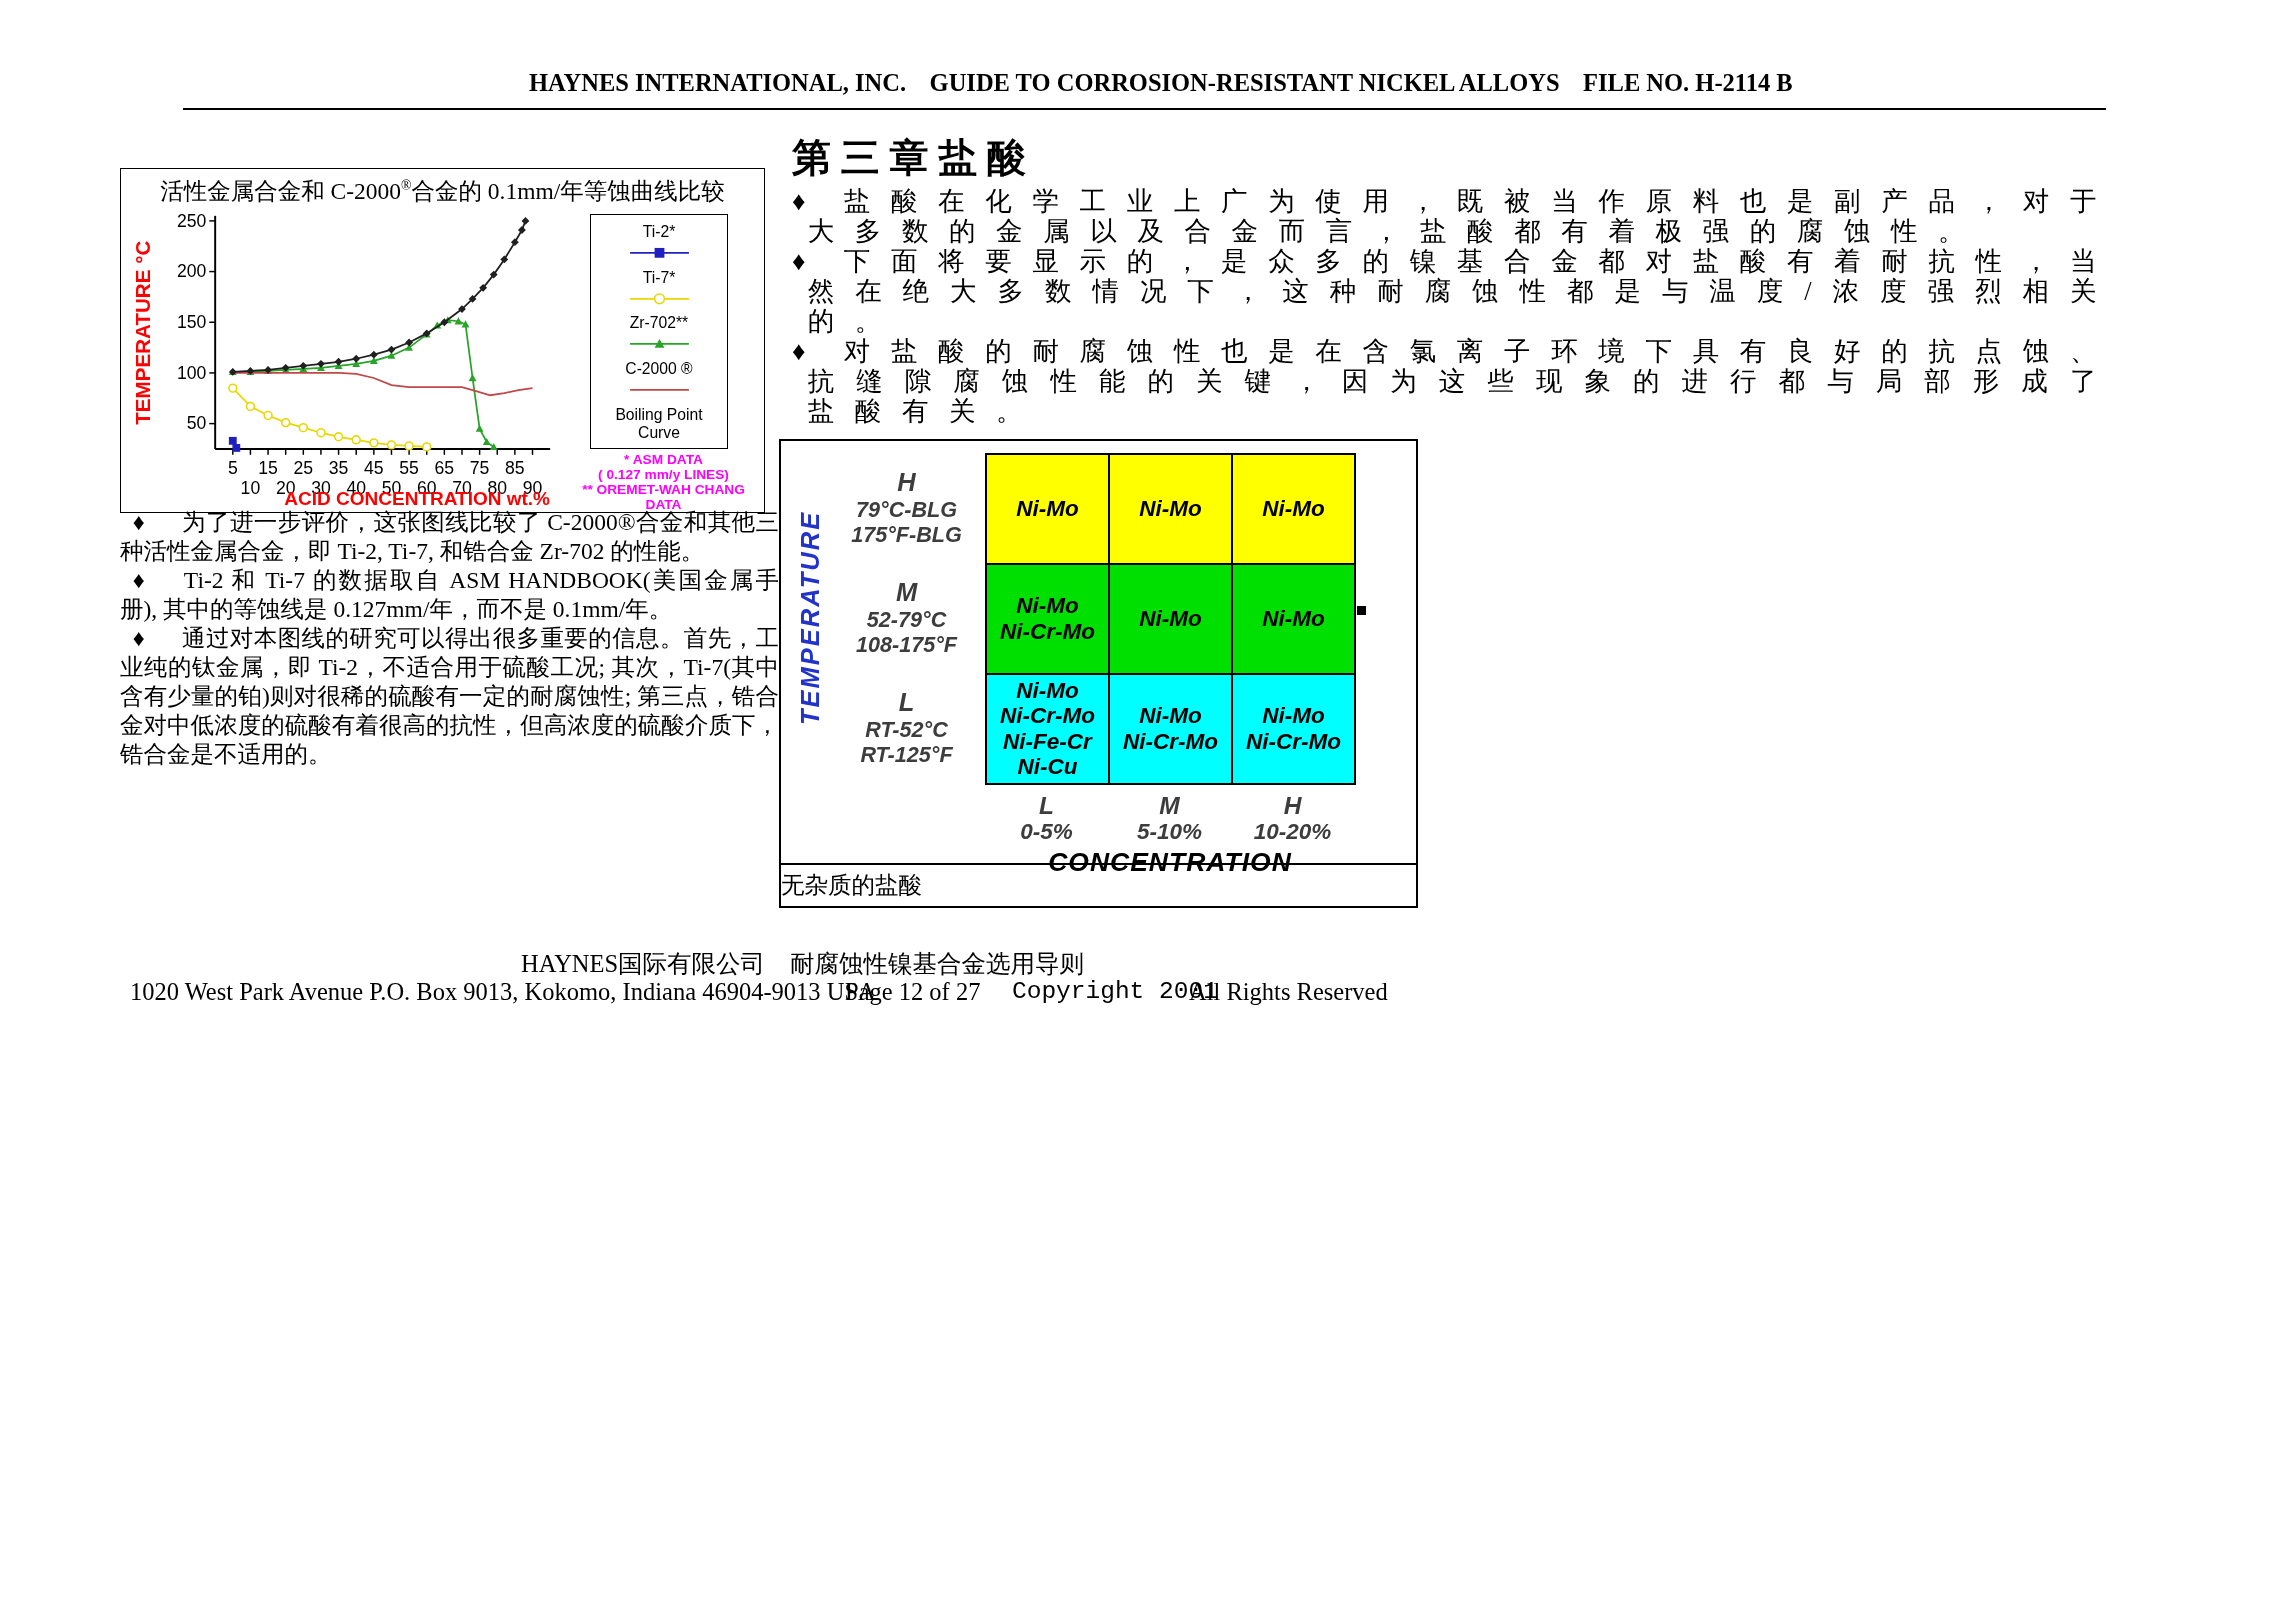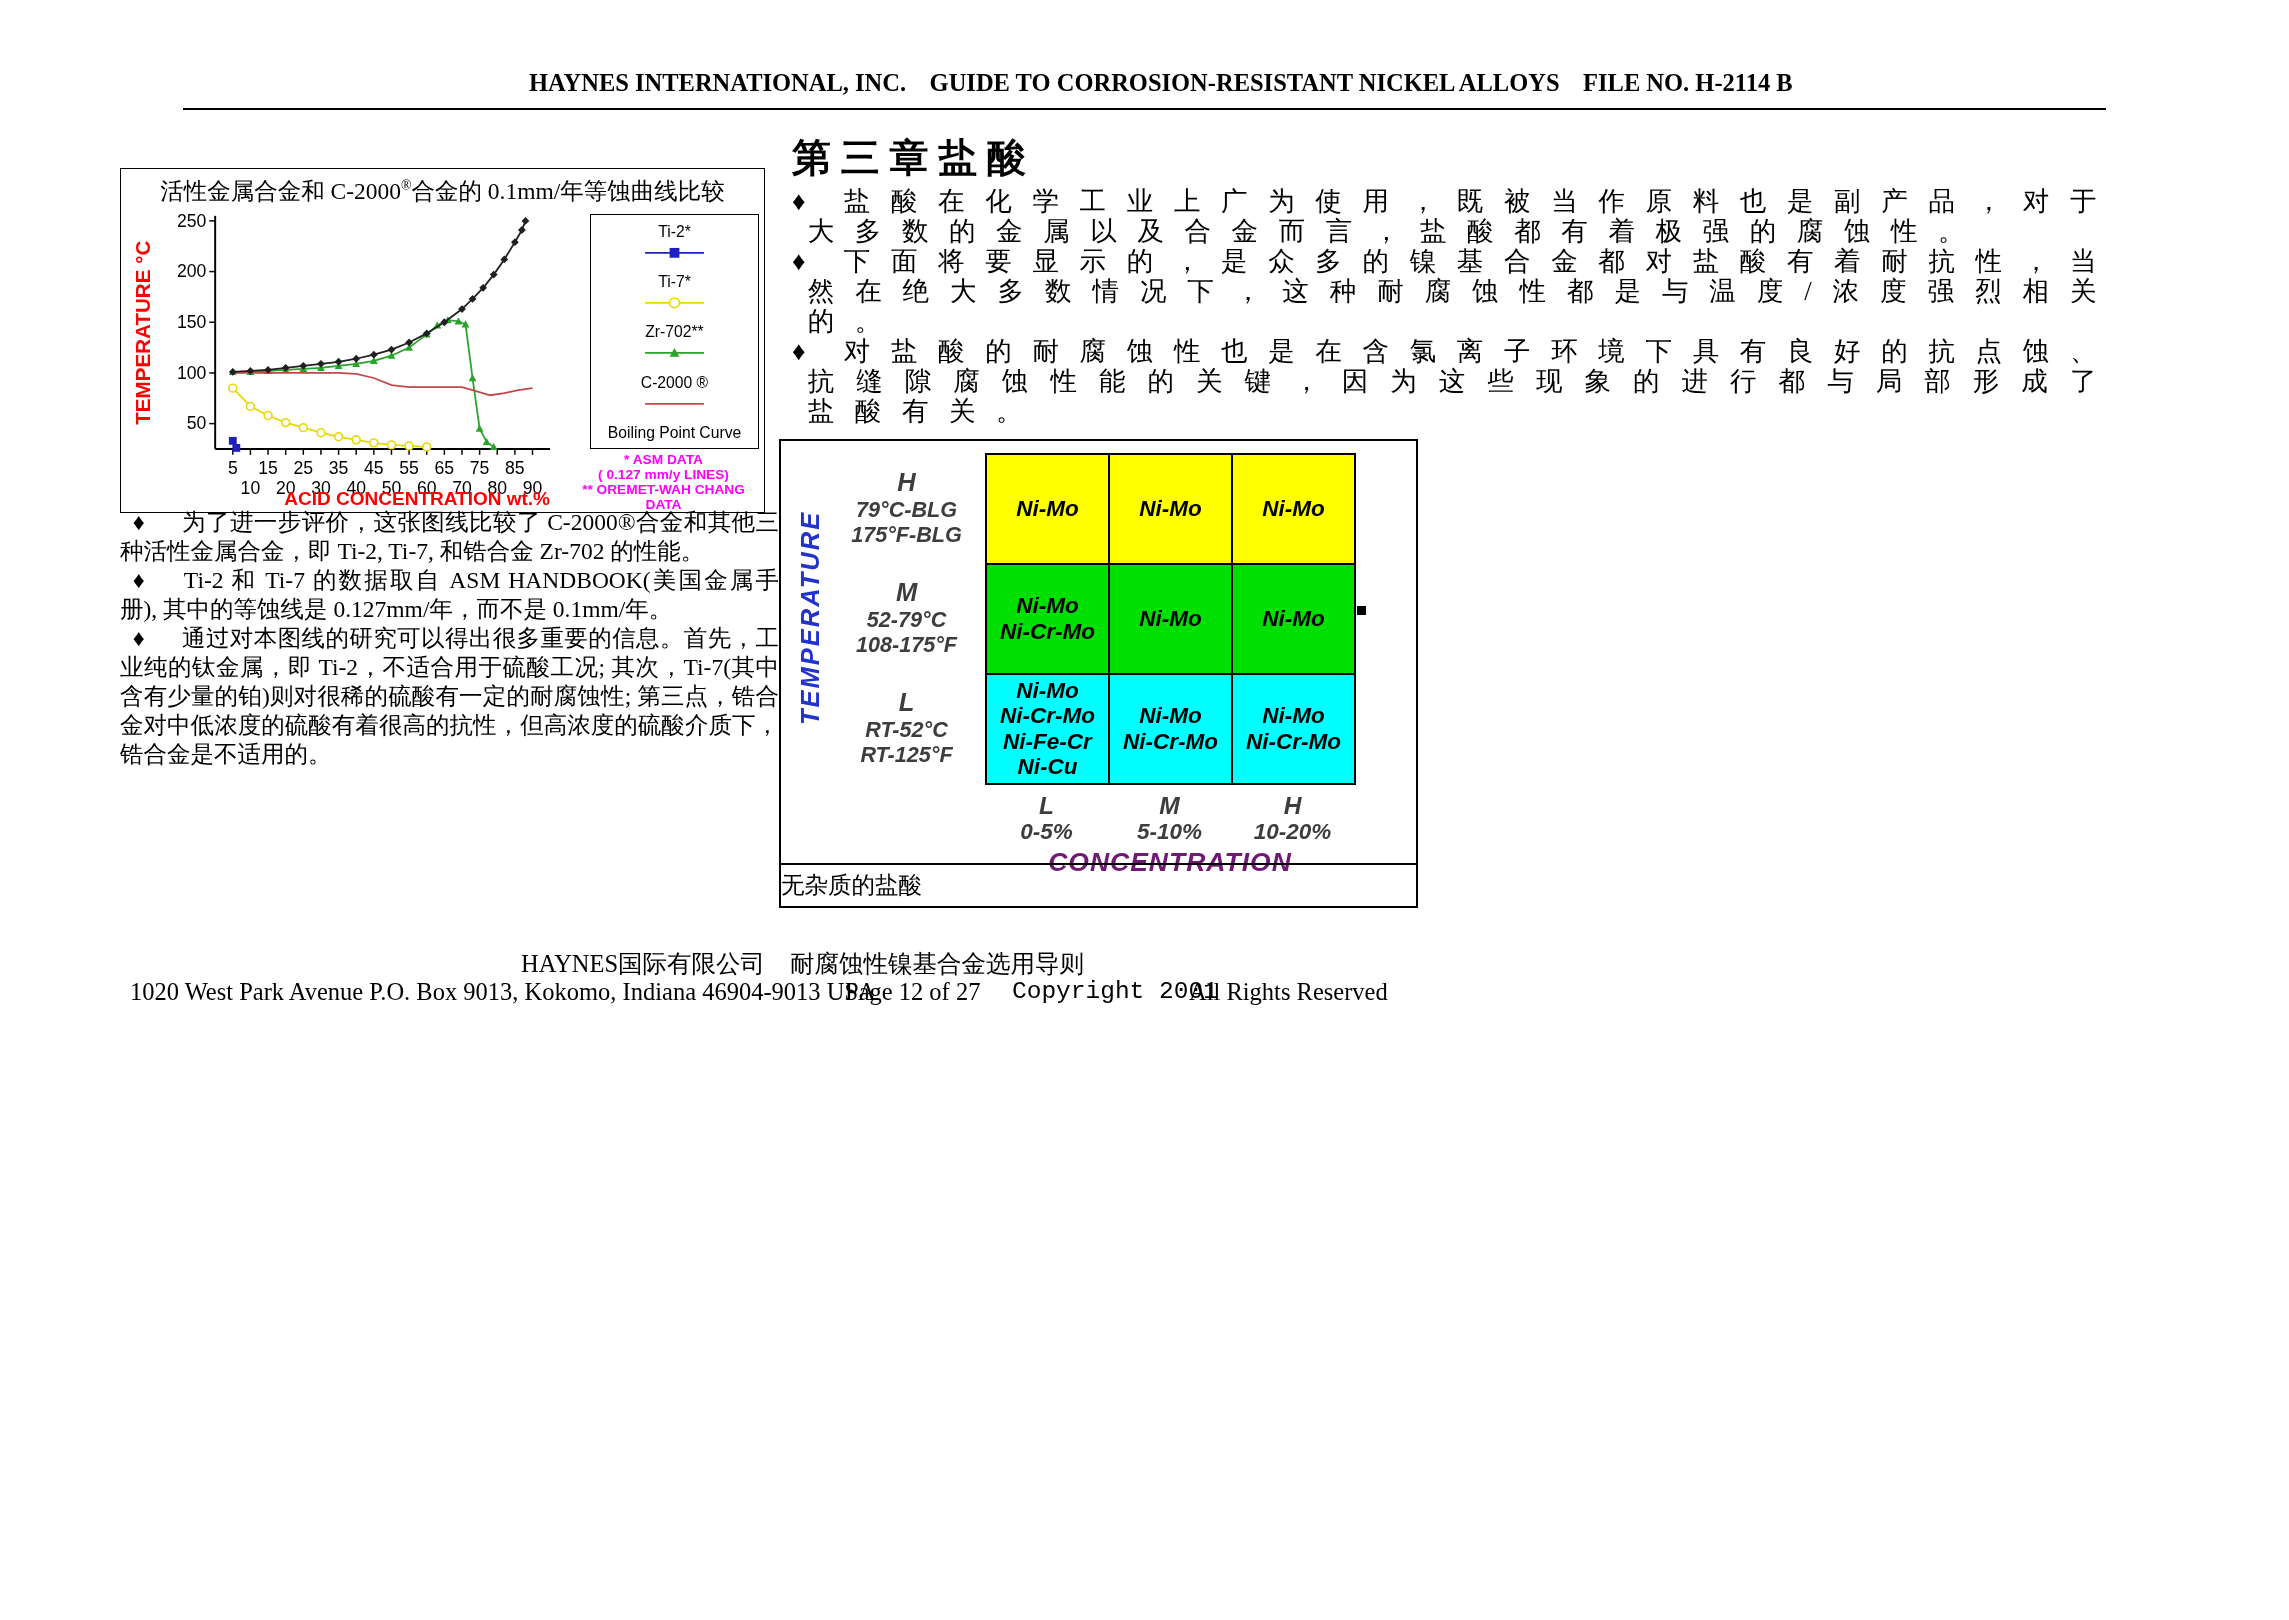--- a/index.html
+++ b/index.html
@@ -20,21 +20,21 @@
                border:1px solid #000; background:#fff; }
   .chart-title { position:absolute; left:0; top:5.9px; width:100%; text-align:center;
                  font-size:23.5px; }
   .chart-title sup { font-size:13.7px; }
   .y-axis-label { position:absolute; left:-90px; top:151px; width:225px; height:25.5px;
                   text-align:center; transform:rotate(-90deg);
                   font-family:"Liberation Sans", sans-serif; font-weight:bold; font-size:20.6px; }
   #chart-svg { position:absolute; left:39px; top:39px; }
   .x-axis-label { position:absolute; left:94px; top:319px; width:335px; text-align:right;
                   font-family:"Liberation Sans", sans-serif; font-weight:bold; font-size:19px; }
-  .legend { position:absolute; left:469px; top:45px; width:169px; height:235px;
+  .legend { position:absolute; left:469px; top:45px; width:138px; height:235px;
             border:1.5px solid #000; padding:7.8px 3.9px 5.9px;
             display:flex; flex-direction:column; justify-content:space-between;
             font-family:"Liberation Sans", sans-serif; }
   .legend-entry { text-align:center; }
   .legend-label { font-size:15.7px; }
   .legend-sample { display:block; margin:3.9px auto 0; }
   .chart-notes { position:absolute; left:457px; top:283px; width:171px; text-align:center;
                  font-family:"Liberation Sans", sans-serif; font-weight:bold;
                  font-size:13.7px; line-height:15px; }
 
@@ -323,21 +323,21 @@
     <div>
       <div class="cl-letter">M</div>
       <div class="cl-range">5-10%</div>
     </div>
     <div>
       <div class="cl-letter">H</div>
       <div class="cl-range">10-20%</div>
     </div>
   </div>
 
-  <div class="conc-axis" style="color: #701a75;">CONCENTRATION</div>
+  <div class="conc-axis" style="color: #000000;">CONCENTRATION</div>
 
   <div class="table-caption">无杂质的盐酸</div>
 </div>
 
 <div class="footer-item f-company">HAYNES国际有限公司</div>
 <div class="footer-item f-guide">耐腐蚀性镍基合金选用导则</div>
 <div class="footer-item f-address">1020 West Park Avenue P.O. Box 9013, Kokomo, Indiana 46904-9013 USA</div>
 <div class="footer-item f-page">Page 12 of 27</div>
 <div class="footer-item f-copyright">Copyright 2001</div>
 <div class="footer-item f-rights">All Rights Reserved</div>

